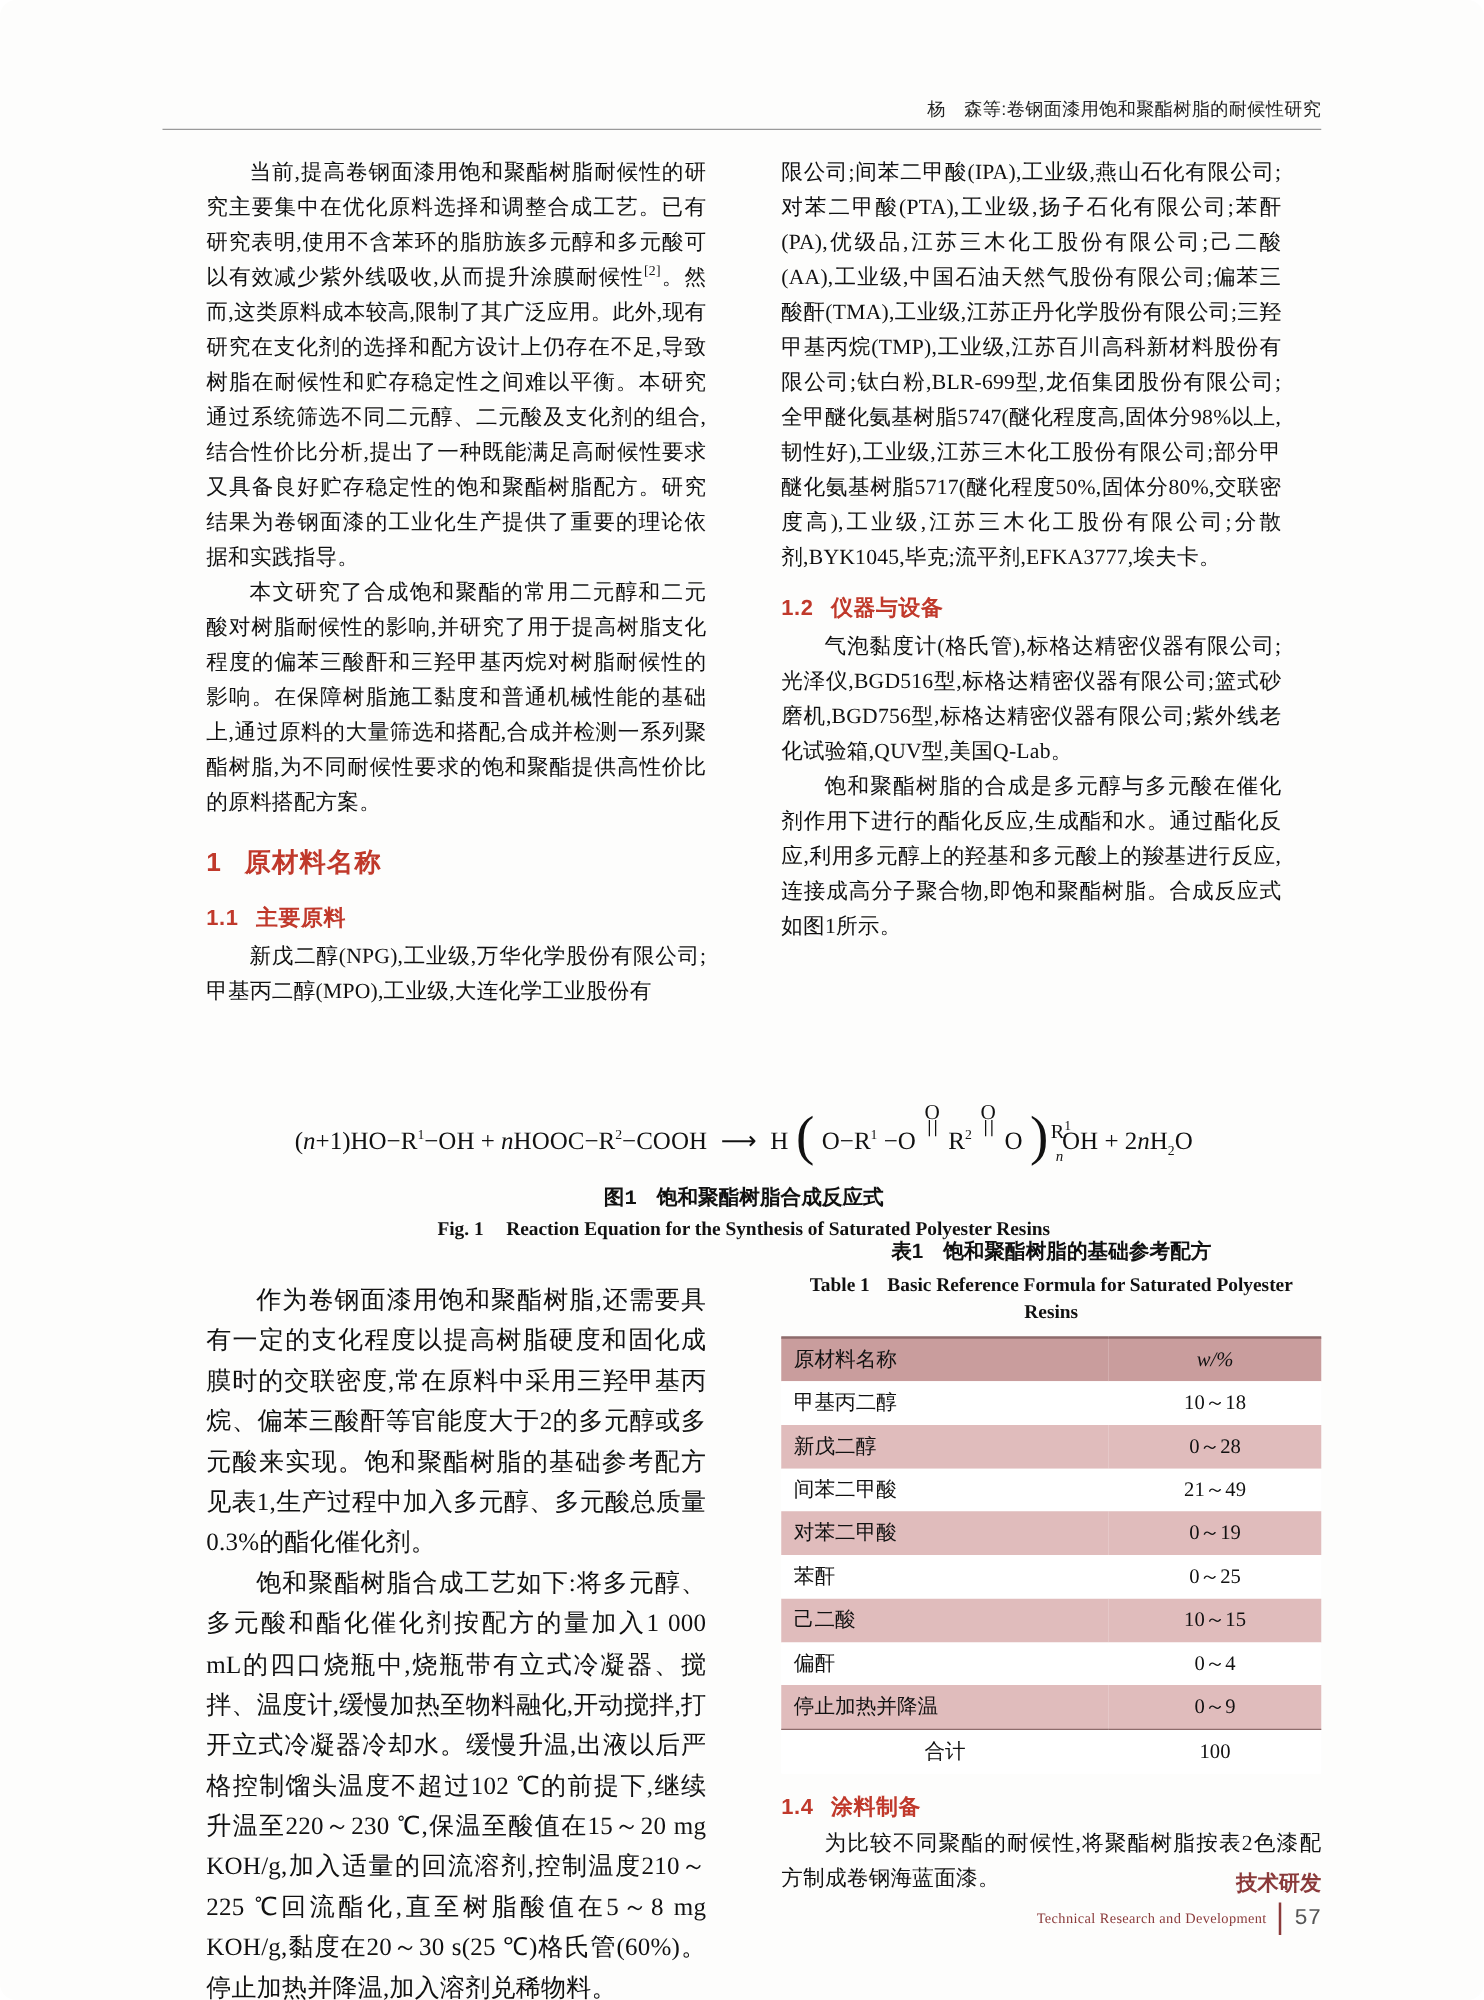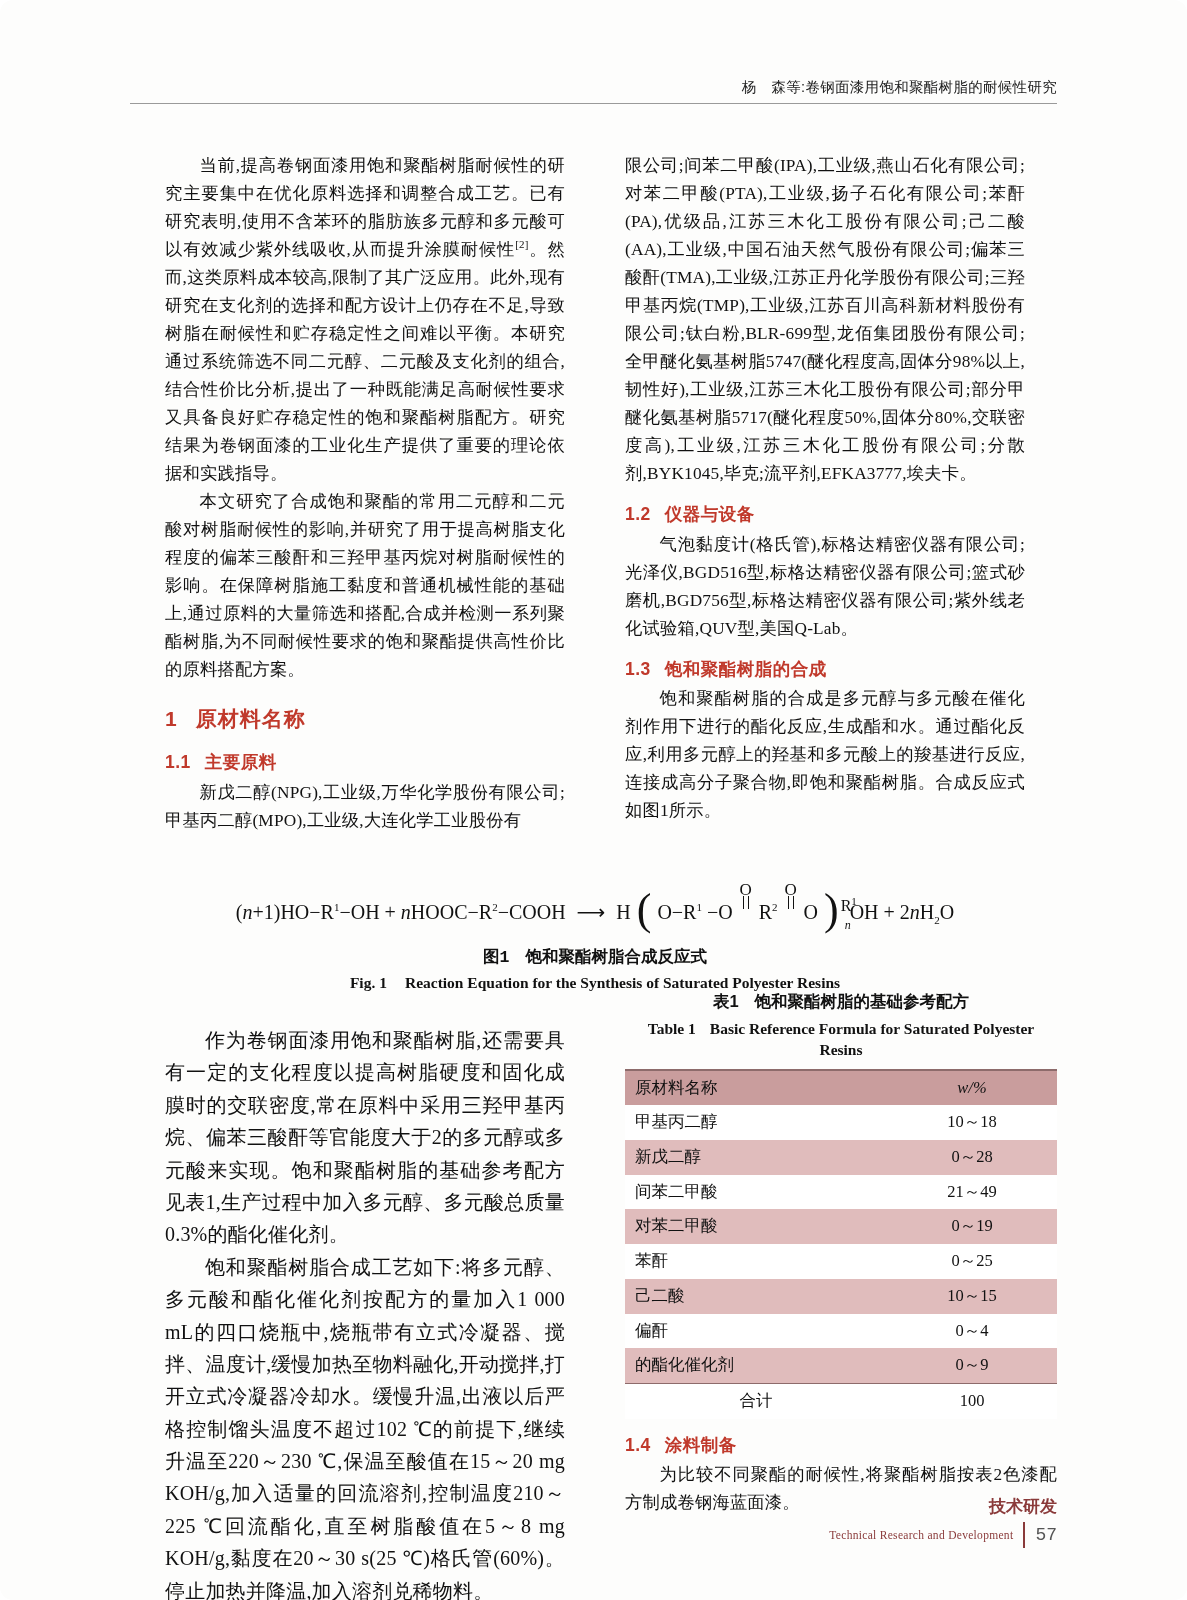--- a/index.html
+++ b/index.html
@@ -40,21 +40,20 @@
   }
 
   
   .col {
     position: absolute;
     top: 124px;
     width: 400px;
     font-size: 17.3px;
     line-height: 1.62;
     text-align: justify;
-    margin-top: 28px;
   }
   .col-left  { left: 165px; }
   .col-right { left: 625px; }
 
   p.body {
     margin: 0 0 0 0;
     text-indent: 2em;
     letter-spacing: .2px;
   }
   p.noindent { text-indent: 0; }
@@ -296,21 +295,20 @@
     <h3 class="subsec"><span class="num">1.1</span><span>主要原料</span></h3>
     <p class="body">新戊二醇(NPG),工业级,万华化学股份有限公司;甲基丙二醇(MPO),工业级,大连化学工业股份有</p>
   </div>
 
   <div class="col col-right">
     <p class="body noindent">限公司;间苯二甲酸(IPA),工业级,燕山石化有限公司;对苯二甲酸(PTA),工业级,扬子石化有限公司;苯酐(PA),优级品,江苏三木化工股份有限公司;己二酸(AA),工业级,中国石油天然气股份有限公司;偏苯三酸酐(TMA),工业级,江苏正丹化学股份有限公司;三羟甲基丙烷(TMP),工业级,江苏百川高科新材料股份有限公司;钛白粉,BLR-699型,龙佰集团股份有限公司;全甲醚化氨基树脂5747(醚化程度高,固体分98%以上,韧性好),工业级,江苏三木化工股份有限公司;部分甲醚化氨基树脂5717(醚化程度50%,固体分80%,交联密度高),工业级,江苏三木化工股份有限公司;分散剂,BYK1045,毕克;流平剂,EFKA3777,埃夫卡。</p>
 
     <h3 class="subsec"><span class="num">1.2</span><span>仪器与设备</span></h3>
     <p class="body">气泡黏度计(格氏管),标格达精密仪器有限公司;光泽仪,BGD516型,标格达精密仪器有限公司;篮式砂磨机,BGD756型,标格达精密仪器有限公司;紫外线老化试验箱,QUV型,美国Q-Lab。</p>
 
-    <h3 class="subsec"><span class="num">1.3</span><span>饱和聚酯树脂的合成</span></h3>
     <p class="body">饱和聚酯树脂的合成是多元醇与多元酸在催化剂作用下进行的酯化反应,生成酯和水。通过酯化反应,利用多元醇上的羟基和多元酸上的羧基进行反应,连接成高分子聚合物,即饱和聚酯树脂。合成反应式如图1所示。</p>
   </div>
 
   <div class="figure-block">
     <div class="eq">
       (<span class="italic">n</span>+1)HO−R<sup>1</sup>−OH + <span class="italic">n</span>HOOC−R<sup>2</sup>−COOH
       <span class="arrow">⟶</span>
       H<span class="bracket"><span class="big">(</span></span>O−R<sup>1</sup>&nbsp;−O<span class="carbonyl"><span class="oxy">O</span><span class="dbl"></span></span>R<sup>2</sup><span class="carbonyl"><span class="oxy">O</span><span class="dbl"></span></span>O<span class="bracket"><span class="big">)</span></span><span class="nsub"><span class="sub-n">n</span></span><span class="r1top"><span class="top-r">R<sup>1</sup></span></span>&nbsp;OH + 2<span class="italic">n</span>H<sub>2</sub>O
     </div>
     <div class="fig-cap-cn"><span class="lbl">图1</span><span>饱和聚酯树脂合成反应式</span></div>
@@ -354,21 +352,21 @@
         </tr>
         <tr class="odd">
           <td class="name">己二酸</td>
           <td class="val">10～15</td>
         </tr>
         <tr class="even">
           <td class="name">偏酐</td>
           <td class="val">0～4</td>
         </tr>
         <tr class="odd">
-          <td class="name">的酯化催化剂</td>
+          <td class="name">停止加热并降温</td>
           <td class="val">0～9</td>
         </tr>
         <tr class="total">
           <td class="name">合计</td>
           <td class="val">100</td>
         </tr>
       </tbody>
     </table>
 
     <h3 class="subsec"><span class="num">1.4</span><span>涂料制备</span></h3>

